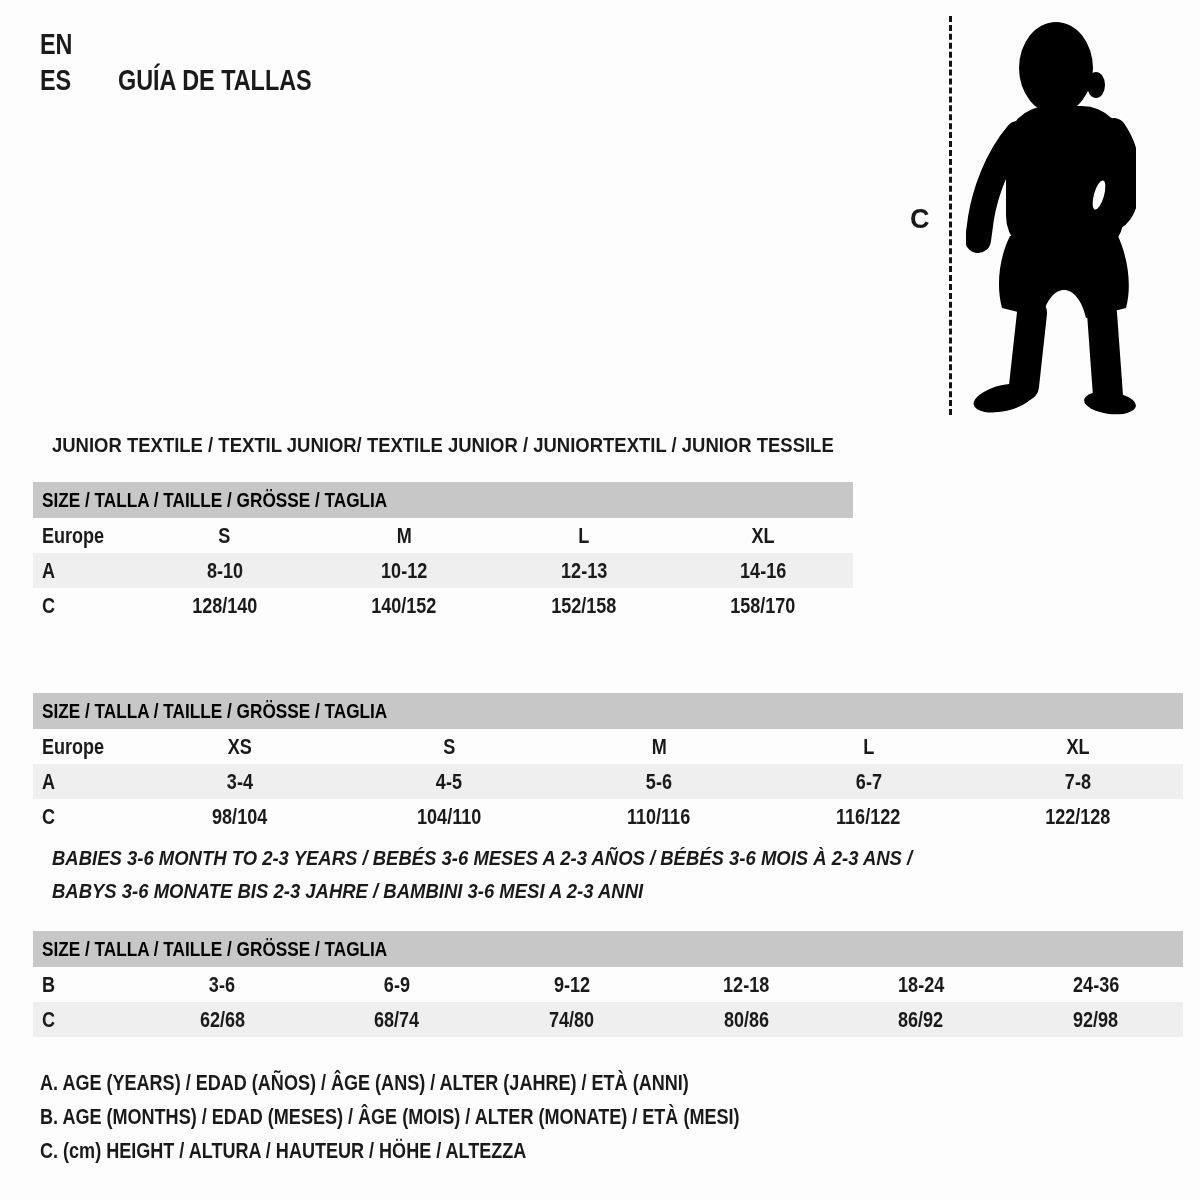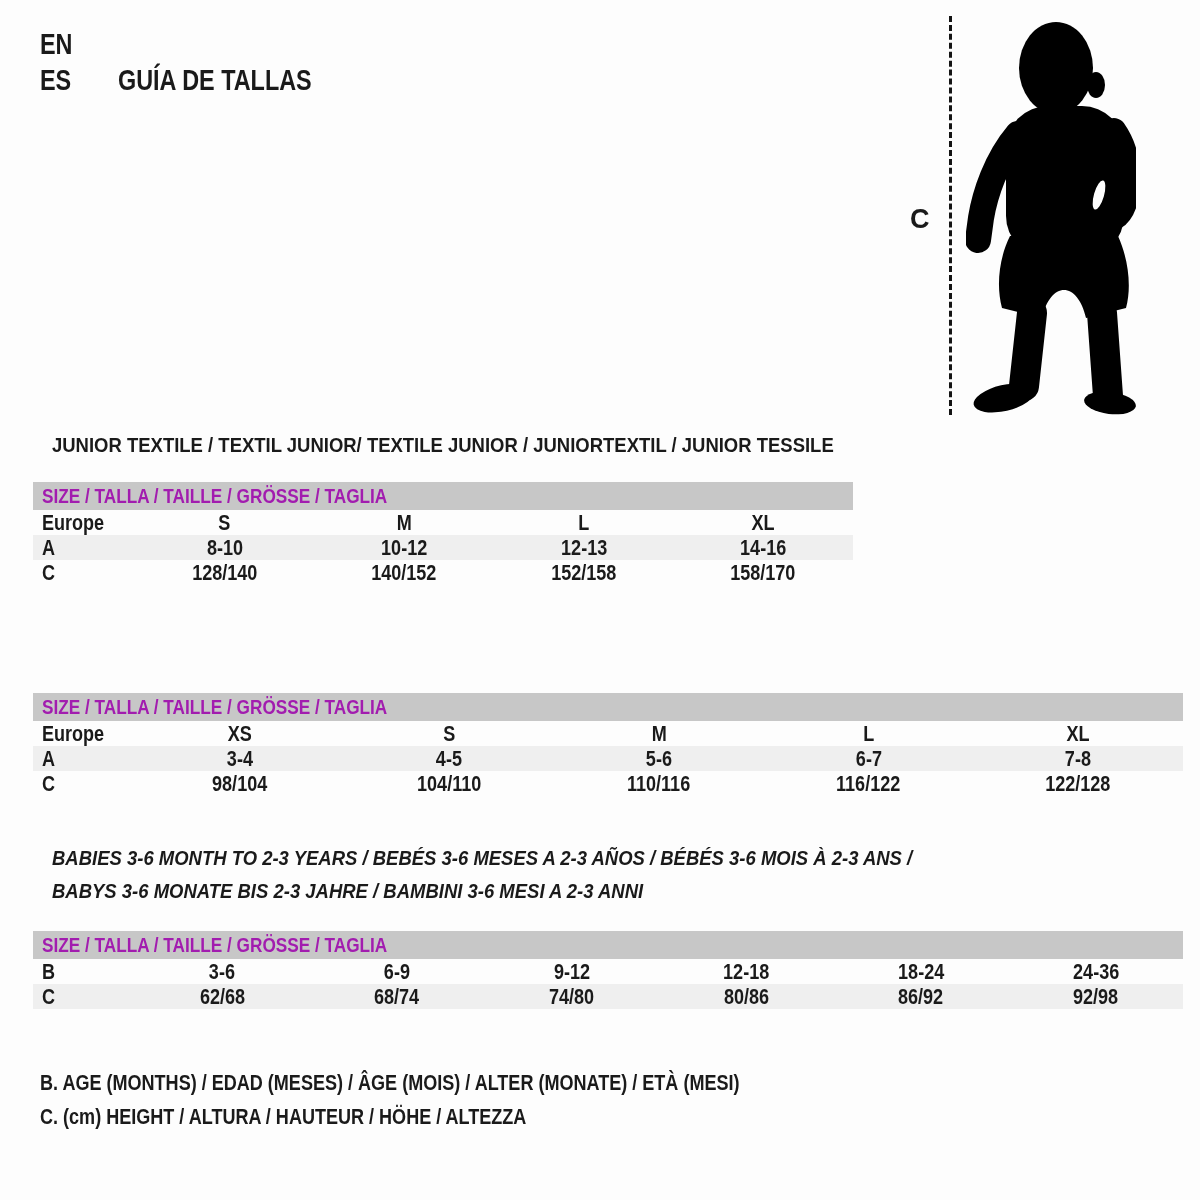--- a/index.html
+++ b/index.html
@@ -29,24 +29,24 @@
   .section-title .sq{transform:scaleX(0.88);}
   #junior-title{top:433px;}
   #children-title{top:644px;}
   #babies-title{top:841px; line-height:33px;font-style:italic;}
 
   
   .size-table{position:absolute; left:33px;}
   #junior-table{top:482px; width:820px;}
   #children-table{top:693px; width:1150px;}
   #babies-table{top:931px; width:1150px;}
-  .band{height:28px; background:#c7c7c7; display:flex; align-items:center;
-        padding-left:9px; box-sizing:border-box; font-size:20px; color:#a21caf;}
+  .band{height:36px; background:#c7c7c7; display:flex; align-items:center;
+        padding-left:9px; box-sizing:border-box; font-size:20px; color:#000000;}
   .band .sq{transform:scaleX(0.86);}
-  .trow{display:flex; height:25px; align-items:center; font-size:22px;}
+  .trow{display:flex; height:35px; align-items:center; font-size:22px;}
   .trow.alt{background:#efefef;}
   .rlabel{width:102px; padding-left:9px; box-sizing:border-box; text-align:left;}
   .cell{flex:1; text-align:center;}
   .trow .sq,.trow .sqc{transform:scaleX(0.82);}
 
   
   .footnotes{position:absolute; left:40px; top:1066px; font-size:22px; line-height:34px;}
   .footnotes .sq{transform:scaleX(0.82);}
 </style>
 </head>
@@ -164,17 +164,18 @@
       <span class="cell"><span class="sqc">62/68</span></span>
       <span class="cell"><span class="sqc">68/74</span></span>
       <span class="cell"><span class="sqc">74/80</span></span>
       <span class="cell"><span class="sqc">80/86</span></span>
       <span class="cell"><span class="sqc">86/92</span></span>
       <span class="cell"><span class="sqc">92/98</span></span>
     </div>
   </div>
 
   <div class="footnotes">
+    <div><span class="sq">A. AGE (YEARS) / EDAD (AÑOS) / ÂGE (ANS) / ALTER (JAHRE) / ETÀ (ANNI)</span></div>
     <div><span class="sq">B. AGE (MONTHS) / EDAD (MESES) / ÂGE (MOIS) / ALTER (MONATE) / ETÀ (MESI)</span></div>
     <div><span class="sq">C. (cm) HEIGHT / ALTURA / HAUTEUR / HÖHE / ALTEZZA</span></div>
   </div>
 
 </div>
 
 </body></html>

